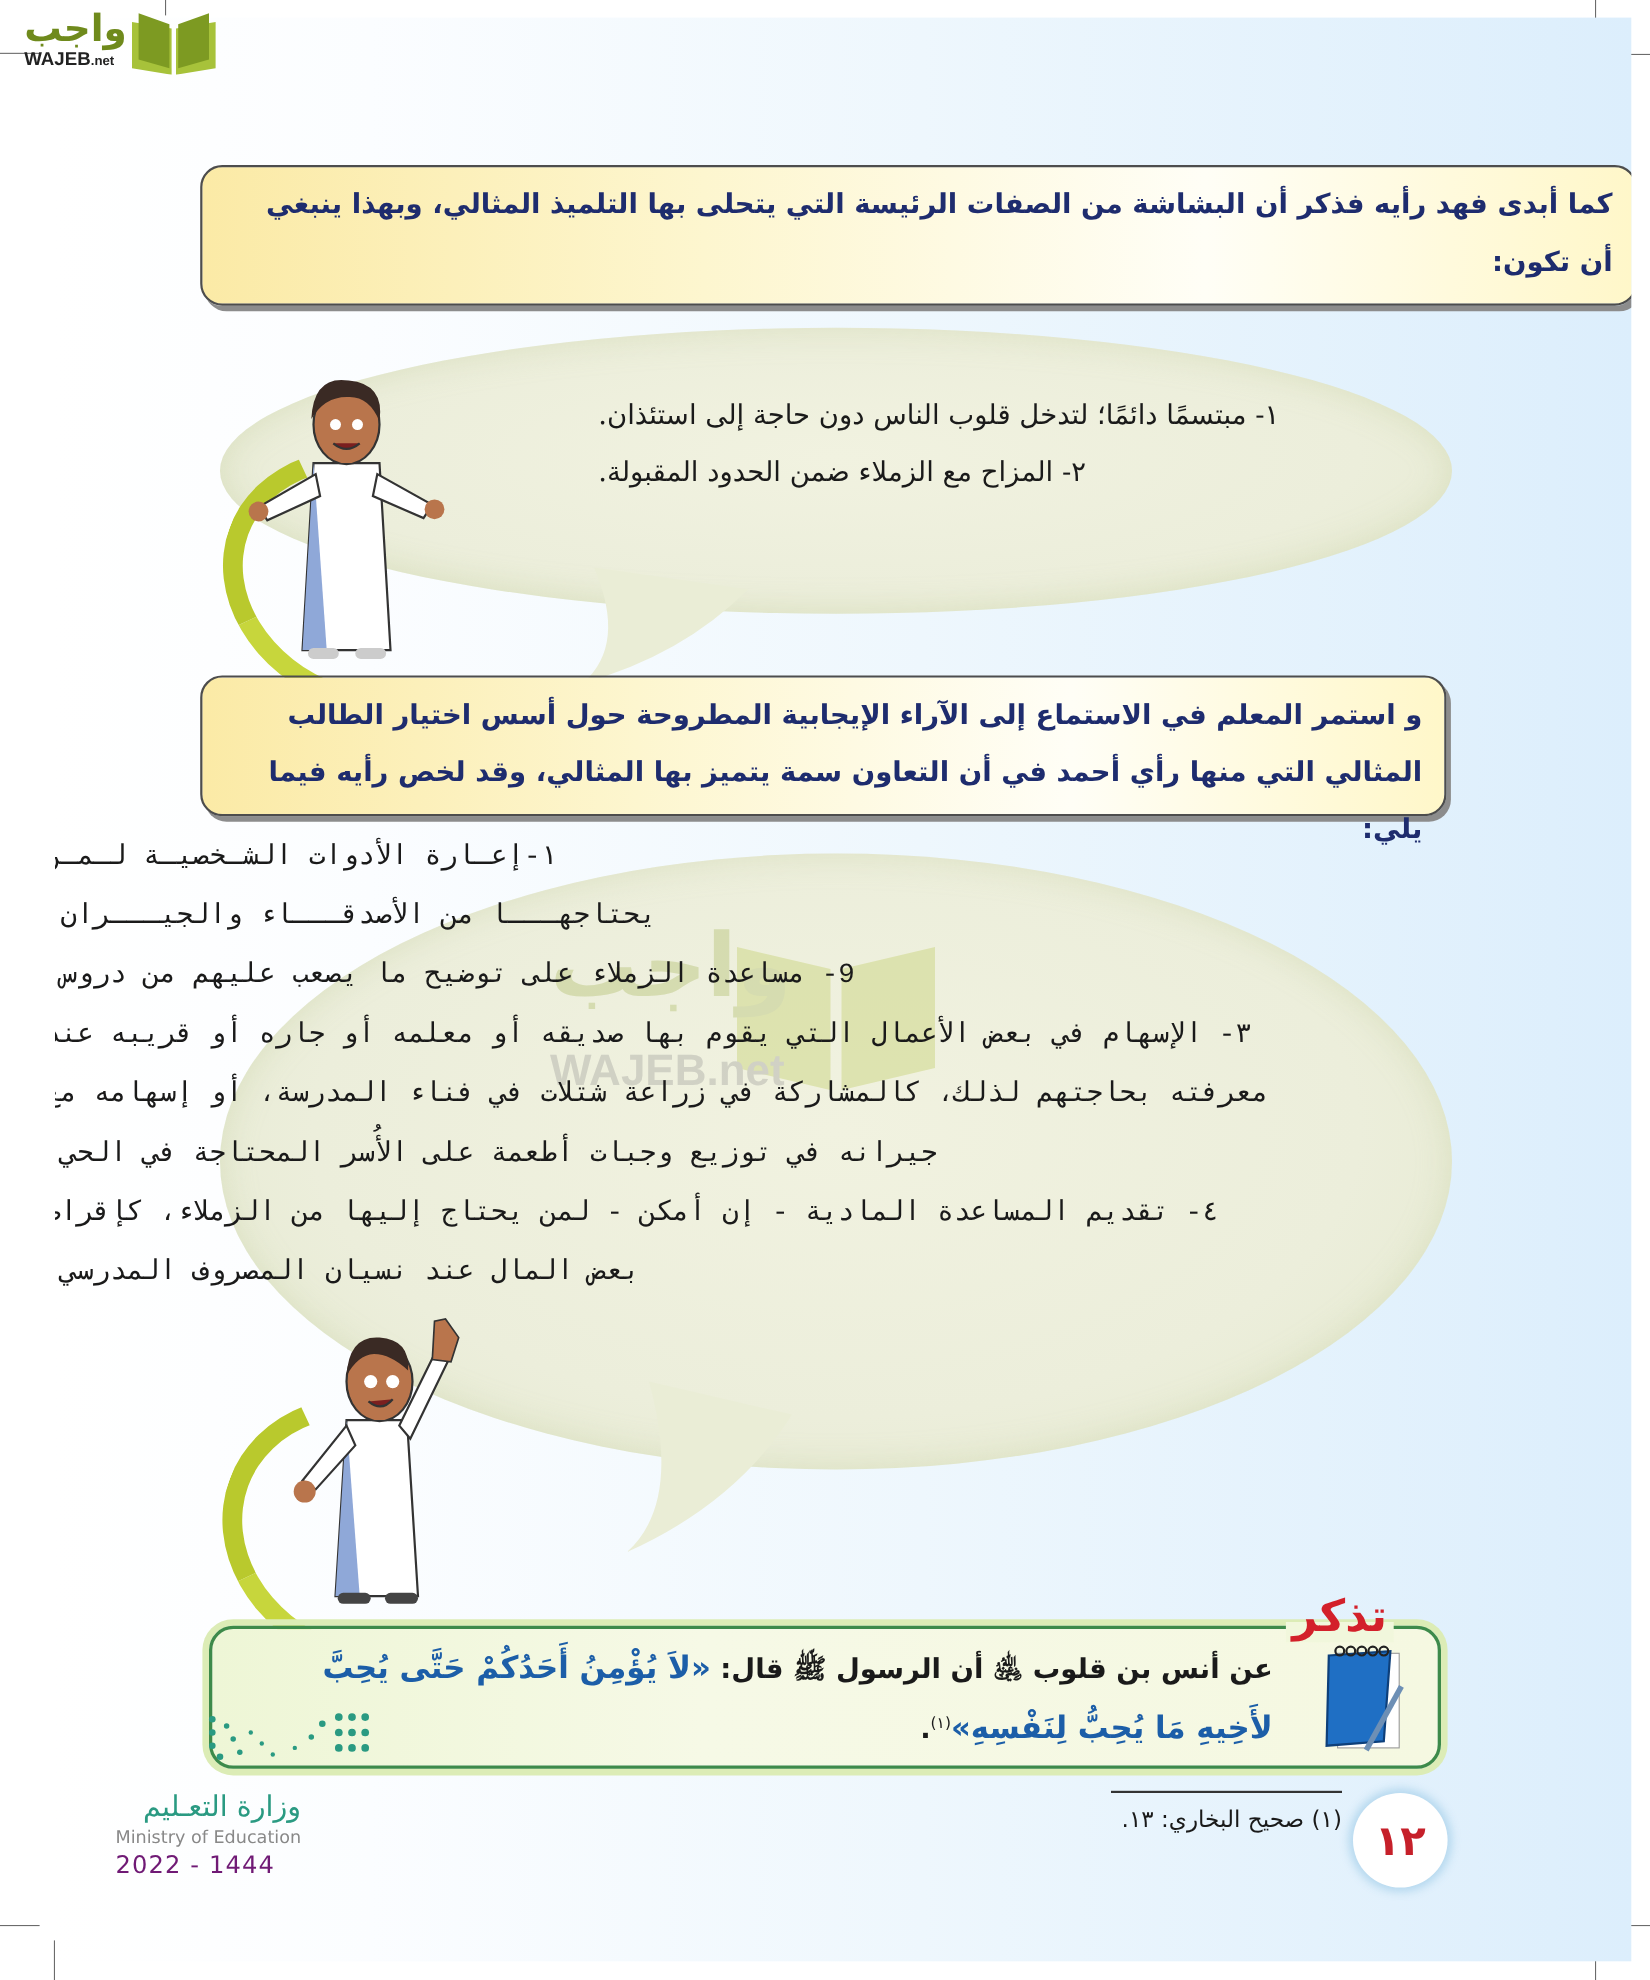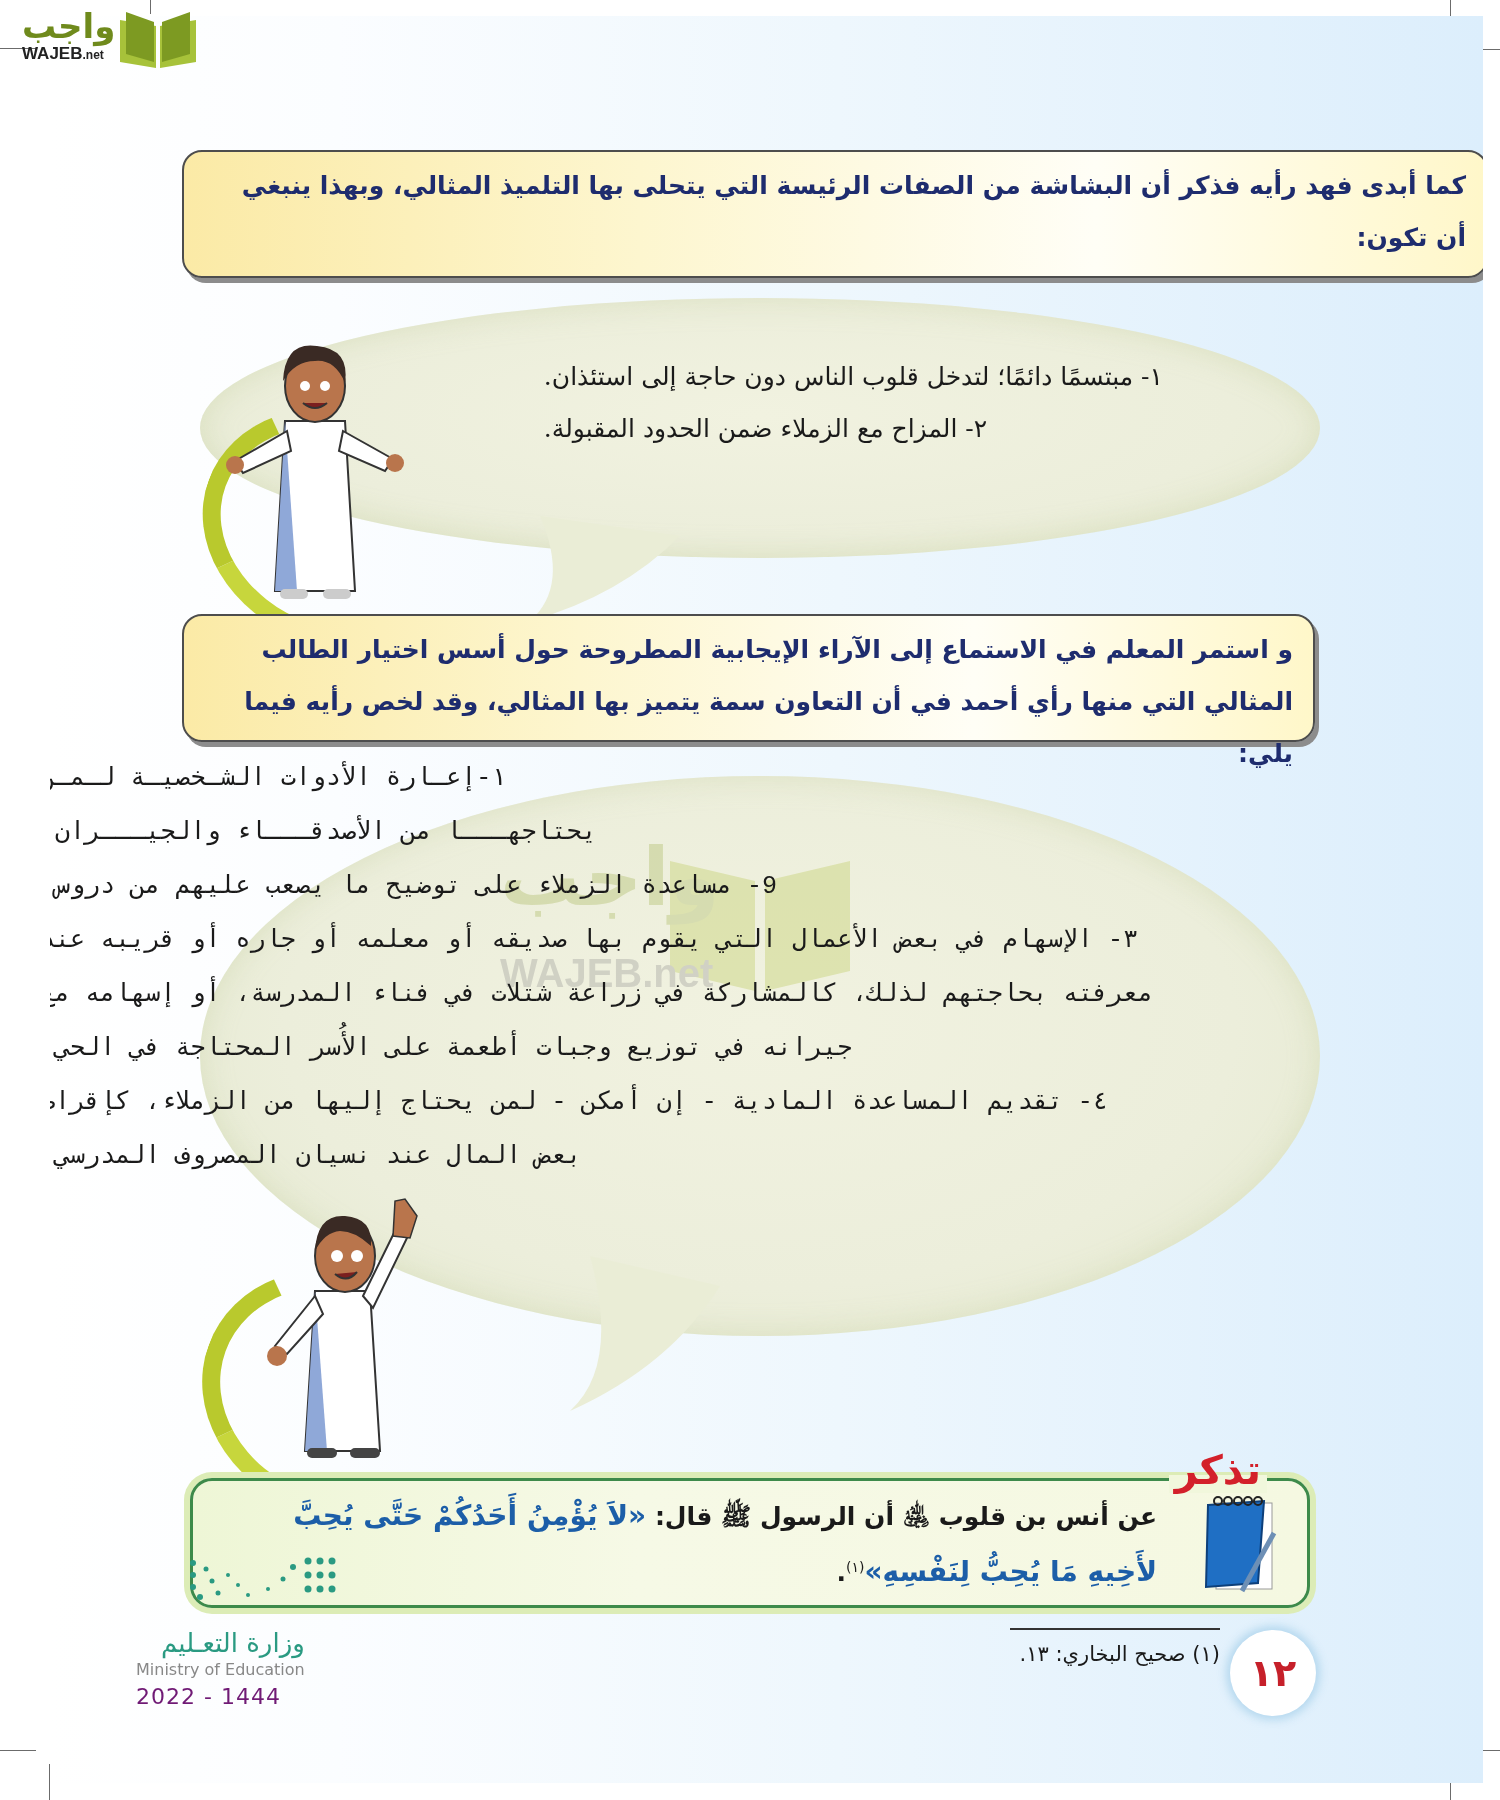--- a/index.html
+++ b/index.html
@@ -68,21 +68,21 @@
   .sup { font-size:14px; vertical-align:super; font-weight:normal; }
 
   .footnote-line { position:absolute; left:1010px; top:1628px; width:210px; height:2px; background:#333; }
   .footnote { position:absolute; left:980px; top:1642px; width:240px; direction:rtl; text-align:right; font-size:21px; color:#1a1a1a; font-family:"DejaVu Sans", sans-serif; }
   .page-num {
     position:absolute; left:1230px; top:1630px; width:86px; height:86px; border-radius:50%;
     background:#ffffff; box-shadow:0 0 8px 4px rgba(170,210,235,0.8);
     display:flex; align-items:center; justify-content:center;
     color:#c6202a; font-size:38px; font-weight:bold; font-family:"DejaVu Sans", sans-serif;
   }
-  .ministry { position:absolute; left:105px; top:1628px;margin-left:31px; }
+  .ministry { position:absolute; left:105px; top:1628px; }
   .ministry-ar { font-size:26px; color:#2a9a82; direction:rtl; font-family:"DejaVu Sans", sans-serif; line-height:30px; }
   .ministry-en { font-size:16px; color:#888; font-family:"DejaVu Sans", sans-serif; line-height:24px; }
   .ministry-year { font-size:22px; color:#701a75; font-family:"DejaVu Sans", sans-serif; letter-spacing:1px; line-height:30px; }
   .dots { position:absolute; left:188px; top:1555px; }
 </style>
 </head>
 <body>
 
 <div class="crop" style="left:150px;top:0;width:1px;height:14px;"></div>
 <div class="crop" style="left:0;top:48px;width:36px;height:1px;"></div>

